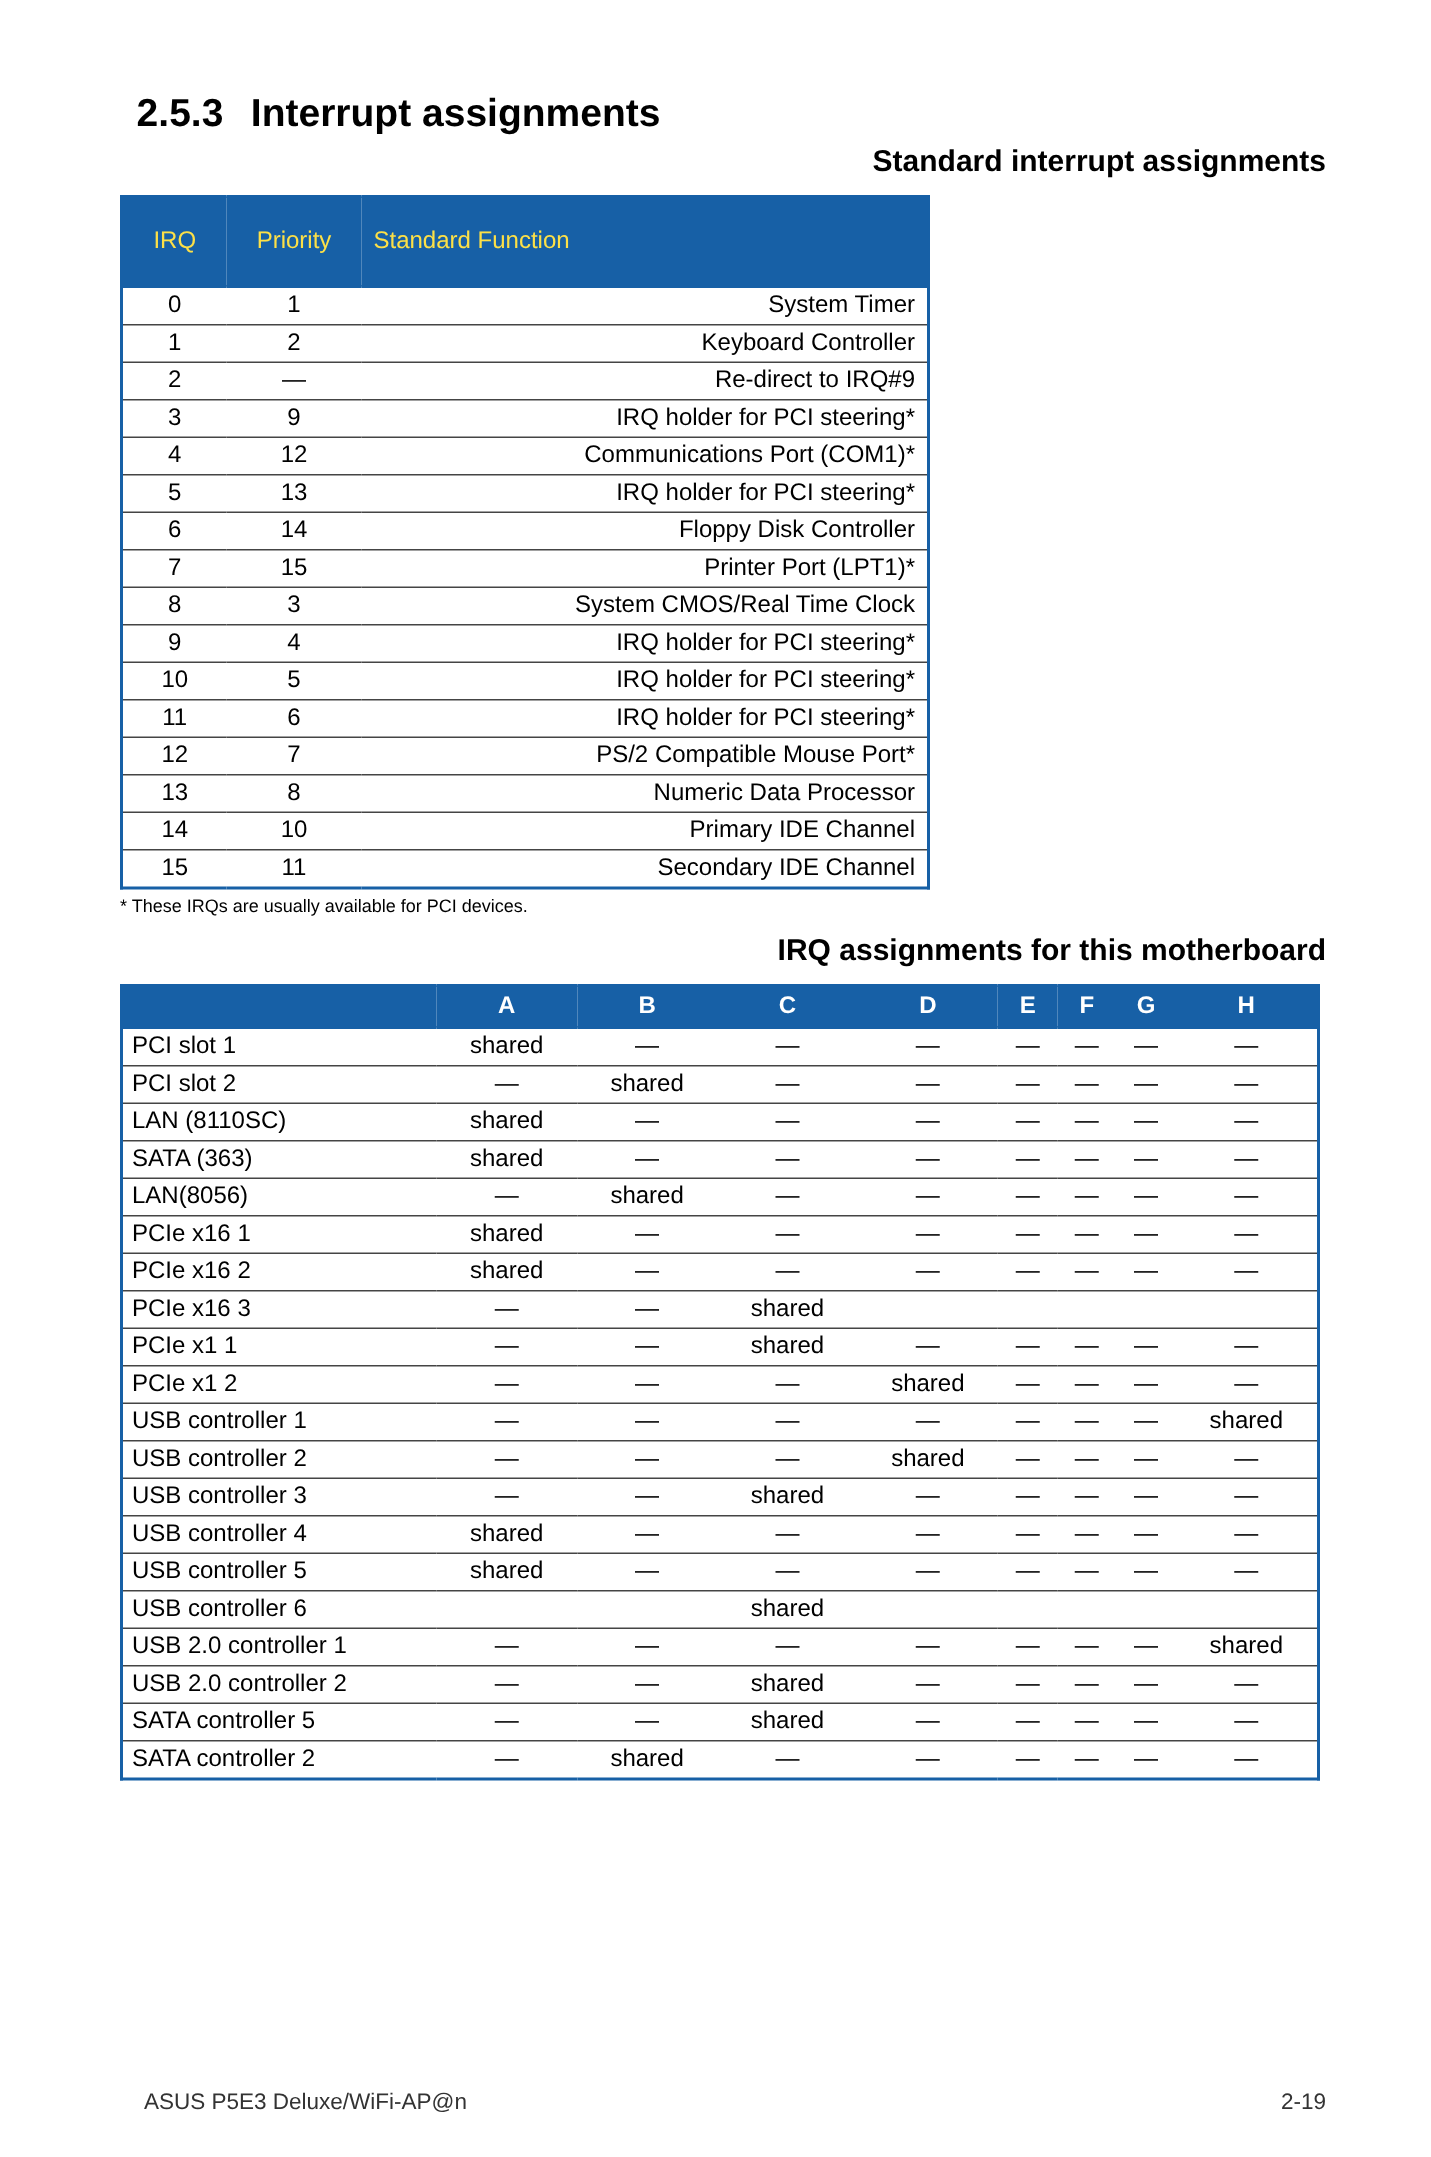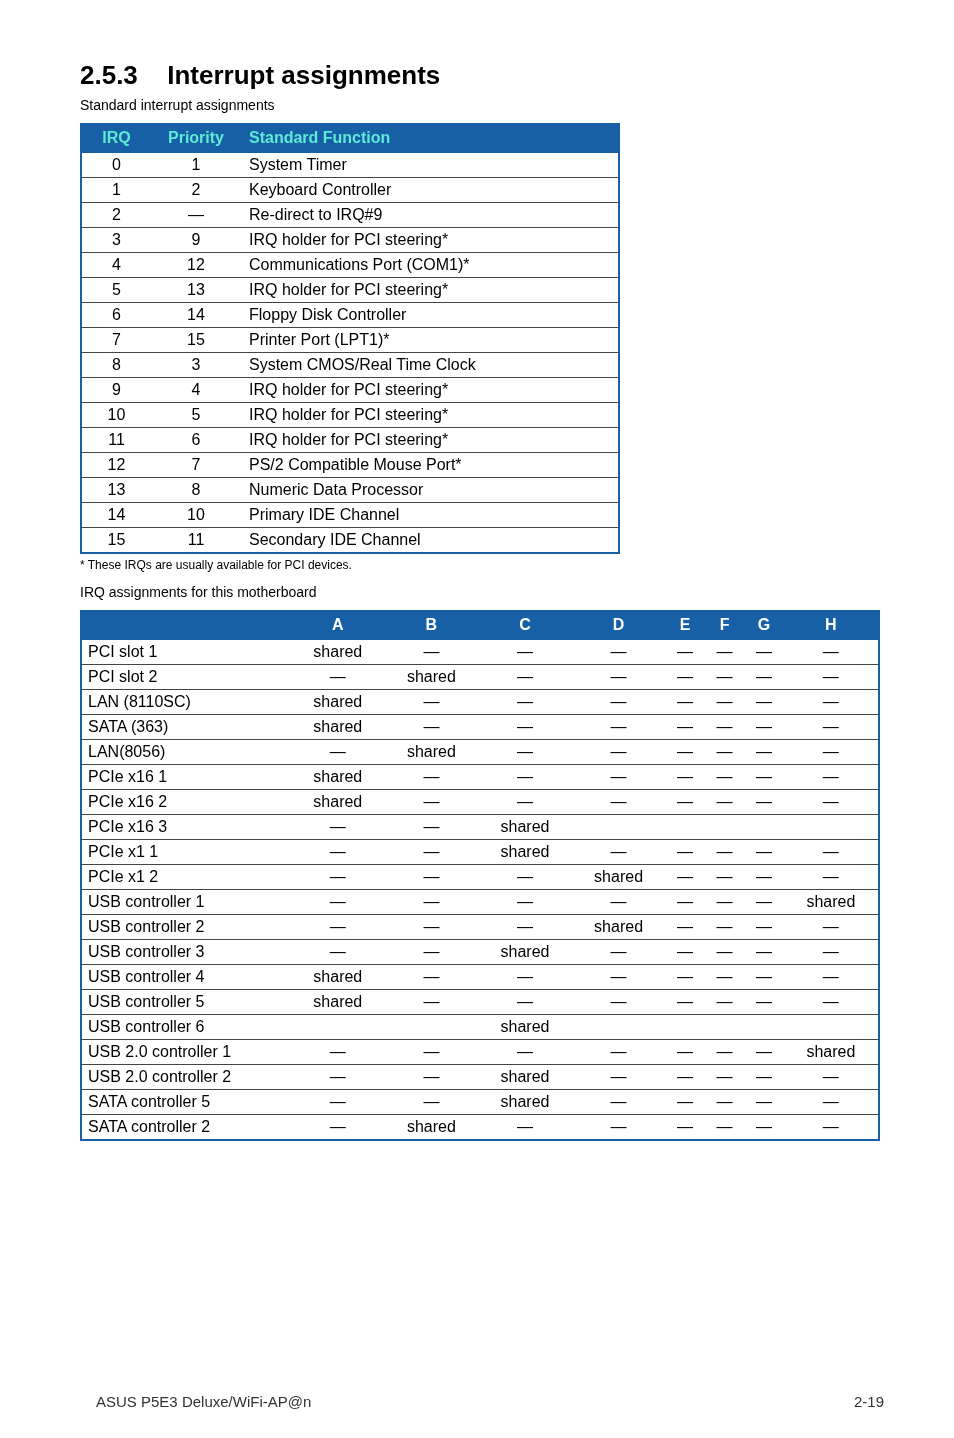--- a/index.html
+++ b/index.html
@@ -1,29 +1,29 @@
 <!DOCTYPE html>
 <html><head>
 <meta charset="utf-8">
 <style>
   * { box-sizing: border-box; margin: 0; padding: 0; }
   html, body { width: 954px; height: 1438px; background: #fff; font-family: Arial, Helvetica, sans-serif; color: #000; }
   .page { padding: 60px 70px 30px 80px; height: 100%; position: relative; }
   .sec-head { font-size: 26px; font-weight: bold; margin-bottom: 6px; }
-  .sec-num { display: inline-block; width: 80px; }
-  .sub-head { font-size: 14px; font-weight: normal; margin: 4px 0 10px 0; }
+  .sec-num { display: inline-block; width: 80px; text-align: center; }
+  .sub-head { font-size: 20px; font-weight: bold; margin: 4px 0 10px 0; text-align: right; }
   .foot { position: absolute; bottom: 28px; left: 96px; right: 70px; display: flex; justify-content: space-between; font-size: 15px; color: #333; }
   .note { font-size: 12px; margin: 4px 0 12px 0; }
 
   
   .t1 { border: 2px solid #1760a6; border-collapse: collapse; width: 540px; font-size: 16px; }
-  .t1 th { background: #1760a6; color: #5eead4; font-weight: bold; text-align: left; padding: 4px 8px; border-bottom: 2px solid #1760a6; }
+  .t1 th { background: #1760a6; color: #fde047; font-weight: normal; text-align: left; padding: 20px 8px; border-bottom: 2px solid #1760a6; }
   .t1 th.c-irq, .t1 td.c-irq { width: 70px; text-align: center; }
   .t1 th.c-pri, .t1 td.c-pri { width: 90px; text-align: center; }
-  .t1 td { padding: 3px 8px; border-bottom: 1px solid #444; }
+  .t1 td { padding: 3px 8px; border-bottom: 1px solid #444; text-align: right; }
   .t1 tr:last-child td { border-bottom: none; }
 
   
   .t2 { border: 2px solid #1760a6; border-collapse: collapse; width: 800px; font-size: 16px; margin-top: 6px; }
   .t2 th { background: #1760a6; color: #fff; font-weight: bold; text-align: center; padding: 4px 4px; border-bottom: 2px solid #1760a6; }
   .t2 th.c-dev { width: 210px; }
   .t2 td { padding: 3px 4px; border-bottom: 1px solid #444; text-align: center; }
   .t2 td.c-dev { text-align: left; padding-left: 6px; }
   .t2 tr:last-child td { border-bottom: none; }
 </style>

